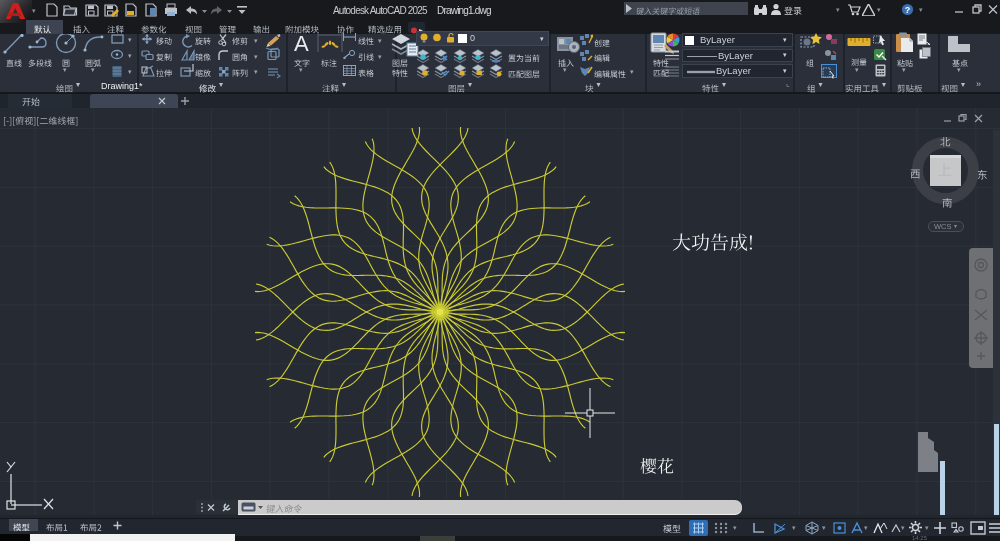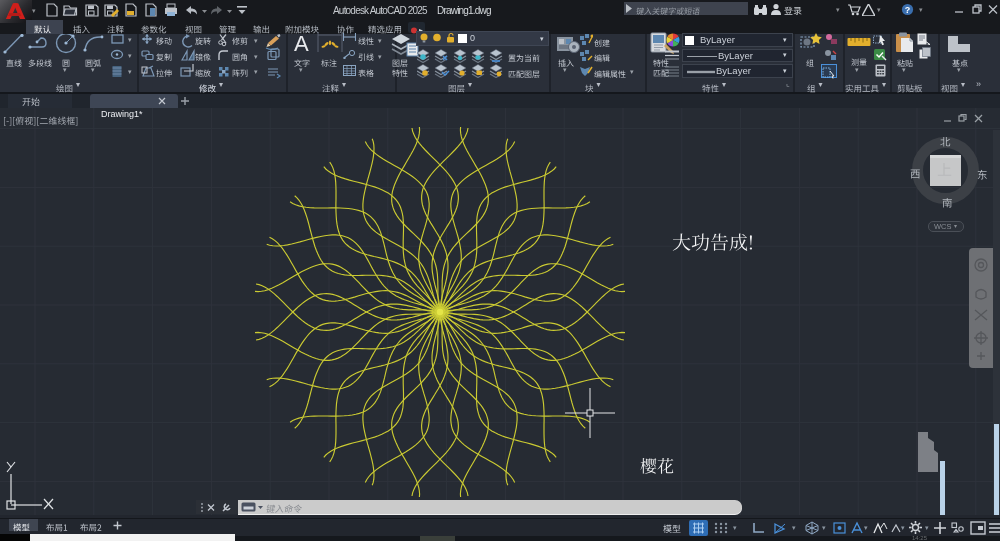--- a/index.html
+++ b/index.html
@@ -931,21 +931,21 @@
 <div style="position:absolute;left:957px;top:66px;font-family:'Liberation Sans',sans-serif;font-size:7px;color:#9aa0a8;font-weight:normal;white-space:nowrap;">▾</div>
 <div style="position:absolute;left:0px;top:94px;width:1000px;height:14px;background:#20252d"></div>
 <div style="position:absolute;left:8px;top:94px;width:64px;height:14px;background:#262c36"></div>
 <div style="position:absolute;left:22px;top:93.9px;"><svg class="" style="" width="18.0" height="12.2" viewBox="0 0 18.0 12.2">
         <g fill="#c3c8d0" transform="translate(0,9.18)">
           <path transform="translate(0.00,0) scale(0.009000,-0.009000)" d="M649 703V418H369V461V703ZM52 418V346H288C274 209 223 75 54 -28C74 -41 101 -66 114 -84C299 33 351 189 365 346H649V-81H726V346H949V418H726V703H918V775H89V703H293V461L292 418Z"></path>
           <path transform="translate(9.00,0) scale(0.009000,-0.009000)" d="M462 327V-80H531V-36H833V-78H905V327ZM531 31V259H833V31ZM429 407C458 419 501 423 873 452C886 426 897 402 905 381L969 414C938 491 868 608 800 695L740 666C774 622 808 569 838 517L519 497C585 587 651 703 705 819L627 841C577 714 495 580 468 544C443 508 423 484 404 480C413 460 425 423 429 407ZM202 565H316C304 437 281 329 247 241C213 268 178 295 144 319C163 390 184 477 202 565ZM65 292C115 258 168 216 217 174C171 84 112 20 40 -19C56 -33 76 -60 86 -78C162 -31 223 34 271 124C309 87 342 52 364 21L410 82C385 115 347 154 303 193C349 305 377 448 389 630L345 637L333 635H216C229 703 240 770 248 831L178 836C171 774 161 705 148 635H43V565H134C113 462 88 363 65 292Z"></path>
         </g>
       </svg></div>
 <div style="position:absolute;left:90px;top:94px;width:88px;height:14px;background:#3e4655;border-radius:3px 3px 0 0"></div>
-<div style="position:absolute;left:101px;top:110px;font-family:'Liberation Sans',sans-serif;font-size:9px;color:#eceef2;font-weight:normal;white-space:nowrap;">Drawing1*</div>
+<div style="position:absolute;left:101px;top:82px;font-family:'Liberation Sans',sans-serif;font-size:9px;color:#eceef2;font-weight:normal;white-space:nowrap;">Drawing1*</div>
 <svg width="8" height="8" style="position:absolute;left:158px;top:97px">
       <path d="M1 1 L7 7 M7 1 L1 7" stroke="#c3c8d0" stroke-width="1.2"></path>
     </svg>
 <svg width="10" height="10" style="position:absolute;left:180px;top:96px">
       <path d="M5 1 V9 M1 5 H9" stroke="#9aa0a8" stroke-width="1.4"></path>
     </svg>
 <div style="position:absolute;left:3px;top:113.4px;"><svg class="" style="" width="75.4" height="12.2" viewBox="0 0 75.4 12.2">
         <g fill="#a9aeb6" transform="translate(0,9.18)">
           <path transform="translate(0.00,0) scale(0.009000,-0.009000)" d="M106 -170H304V-118H174V739H304V792H106Z"></path>
           <path transform="translate(3.04,0) scale(0.009000,-0.009000)" d="M46 245H302V315H46Z"></path>

